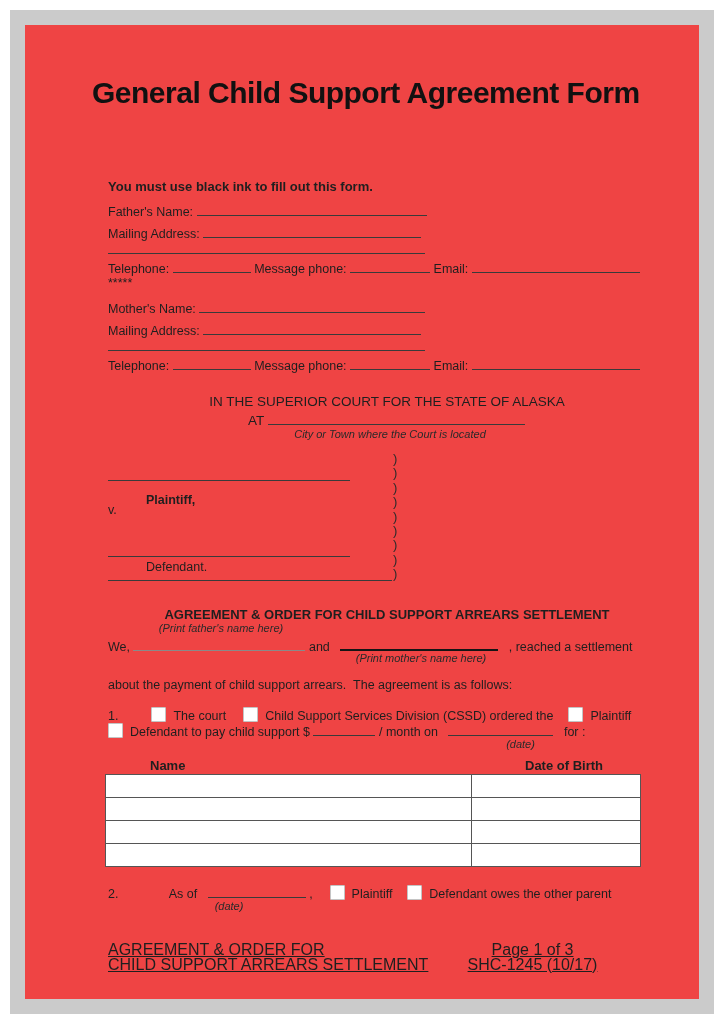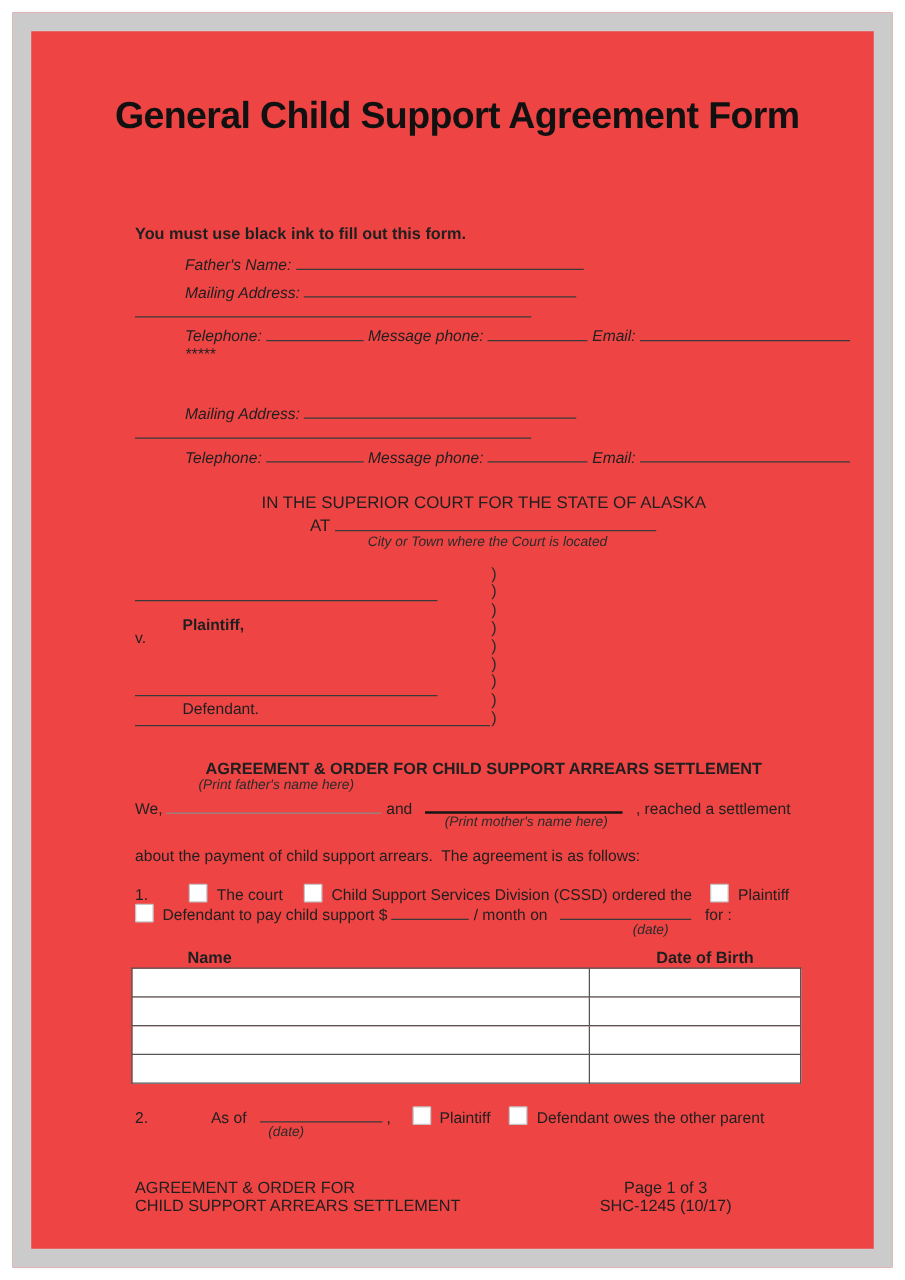--- a/index.html
+++ b/index.html
@@ -13,40 +13,40 @@
     border:15px solid #cbcbcb;background:#ef4444;box-sizing:border-box;
   }
   .content{position:absolute;left:25px;top:25px;width:674px;height:974px;font-size:12.5px;line-height:1.25;}
   .abs{position:absolute;}
   .title{
     left:42px;top:24px;width:610px;
     font-size:30px;font-weight:700;letter-spacing:-0.5px;color:#111;
     font-family:"Liberation Sans", sans-serif;white-space:nowrap;
   }
   .bold{font-weight:700;}
-  .it{font-style:italic;margin-left:40px;}
+  .it{}
   .row{white-space:nowrap;}
   .bl{display:inline-block;border-bottom:1px solid #3a3a3a;height:12px;vertical-align:baseline;}
   .bl.gray{border-bottom:1px solid #8a8a8a;}
   .bl.thick{border-bottom:2px solid #151515;}
   .hline{border-bottom:1px solid #3a3a3a;height:0;}
   .center{text-align:center;}
   .small-it{font-style:italic;font-size:11px;color:#2a2a2a;}
   .cb{
     display:inline-block;width:13px;height:13px;background:#fff;
     border:1px solid #c4c4c4;border-radius:1px;vertical-align:-2px;margin-right:7px;
   }
   .paren-col{left:343px;top:0;font-size:13px;line-height:14.4px;color:#2b2b2b;}
   .paren-col span{display:block;}
   table.kids{
     border-collapse:collapse;table-layout:fixed;width:533px;
   }
   table.kids td{border:1px solid #555;height:22px;padding:0;background:#fff;}
   td.c1{width:365px;} td.c2{width:168px;}
-  .footer-text{font-size:13px;line-height:14.5px;}
+  .footer-text{font-size:16px;line-height:14.5px;text-decoration:underline;}
 </style>
 </head>
 <body>
 
 <div class="frame">
   <div class="content">
 
     <div class="abs title">General Child Support Agreement Form</div>
 
     <div class="abs bold" style="left:58px;top:129px;font-size:13px;">You must use black ink to fill out this form.</div>
@@ -63,20 +63,24 @@
     <div class="abs row it" style="left:58px;top:210px;">
       <span>Telephone:</span>
       <span class="bl" style="width:78px;"></span>
       <span>Message phone:</span>
       <span class="bl" style="width:80px;"></span>
       <span>Email:</span>
       <span class="bl" style="width:168px;"></span>
     </div>
     <div class="abs it" style="left:58px;top:226px;">*****</div>
 
+    <div class="abs row it" style="left:58px;top:250px;">
+      <span>Mother's Name:</span>
+      <span class="bl" style="width:226px;"></span>
+    </div>
     <div class="abs row it" style="left:58px;top:272px;">
       <span>Mailing Address:</span>
       <span class="bl" style="width:218px;"></span>
     </div>
     <div class="abs hline" style="left:58px;top:300px;width:317px;"></div>
     <div class="abs row it" style="left:58px;top:307px;">
       <span>Telephone:</span>
       <span class="bl" style="width:78px;"></span>
       <span>Message phone:</span>
       <span class="bl" style="width:80px;"></span>

